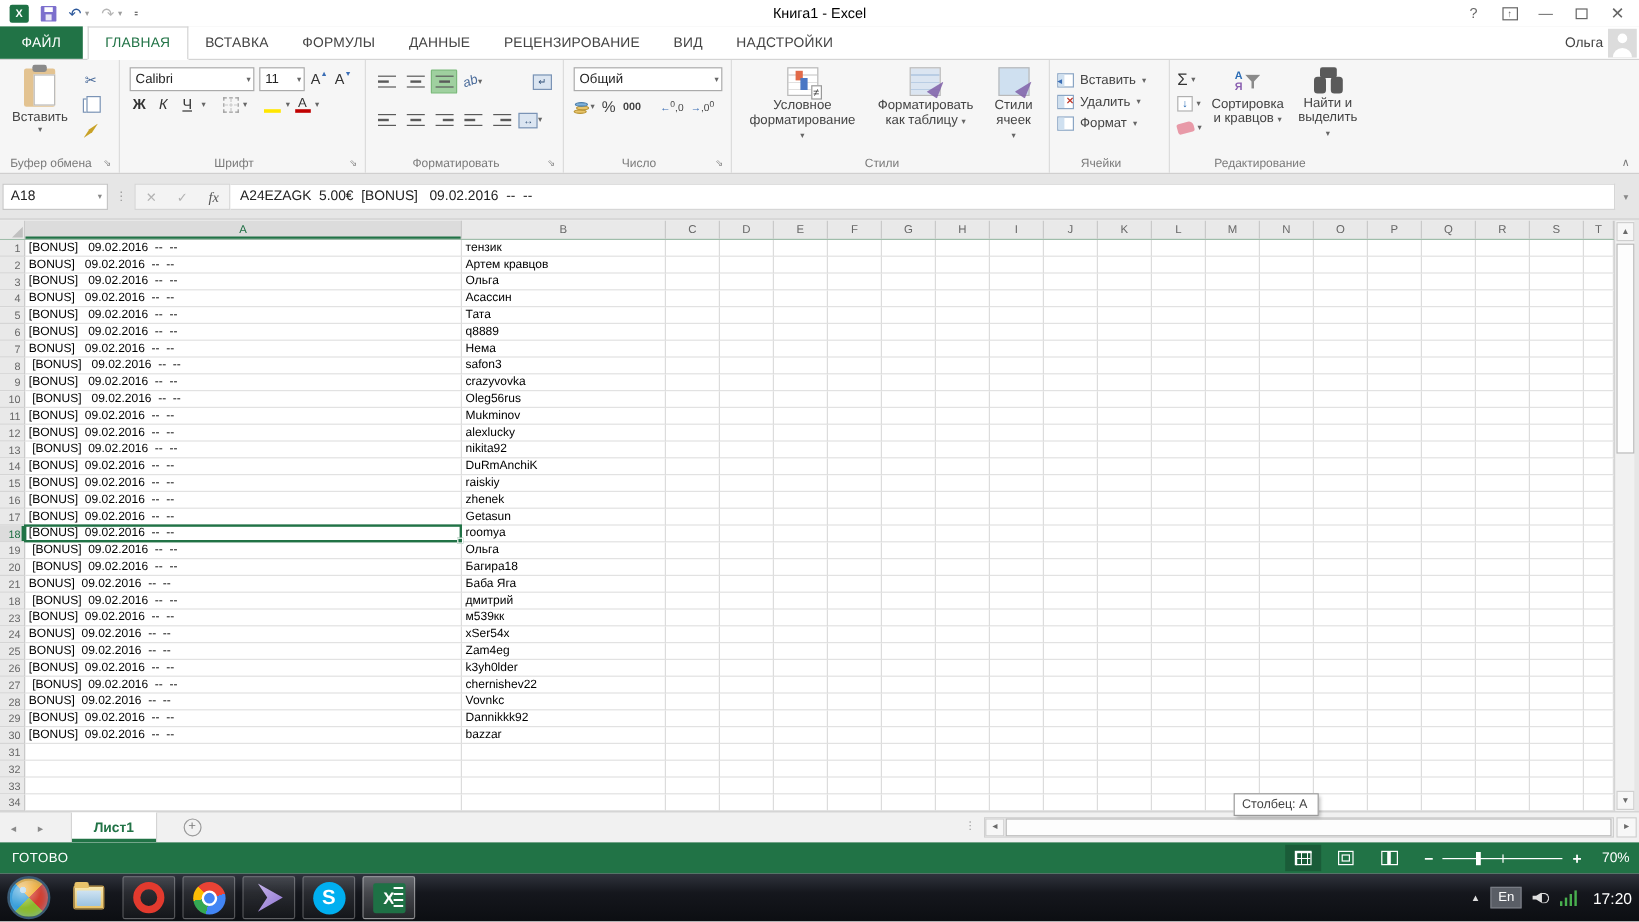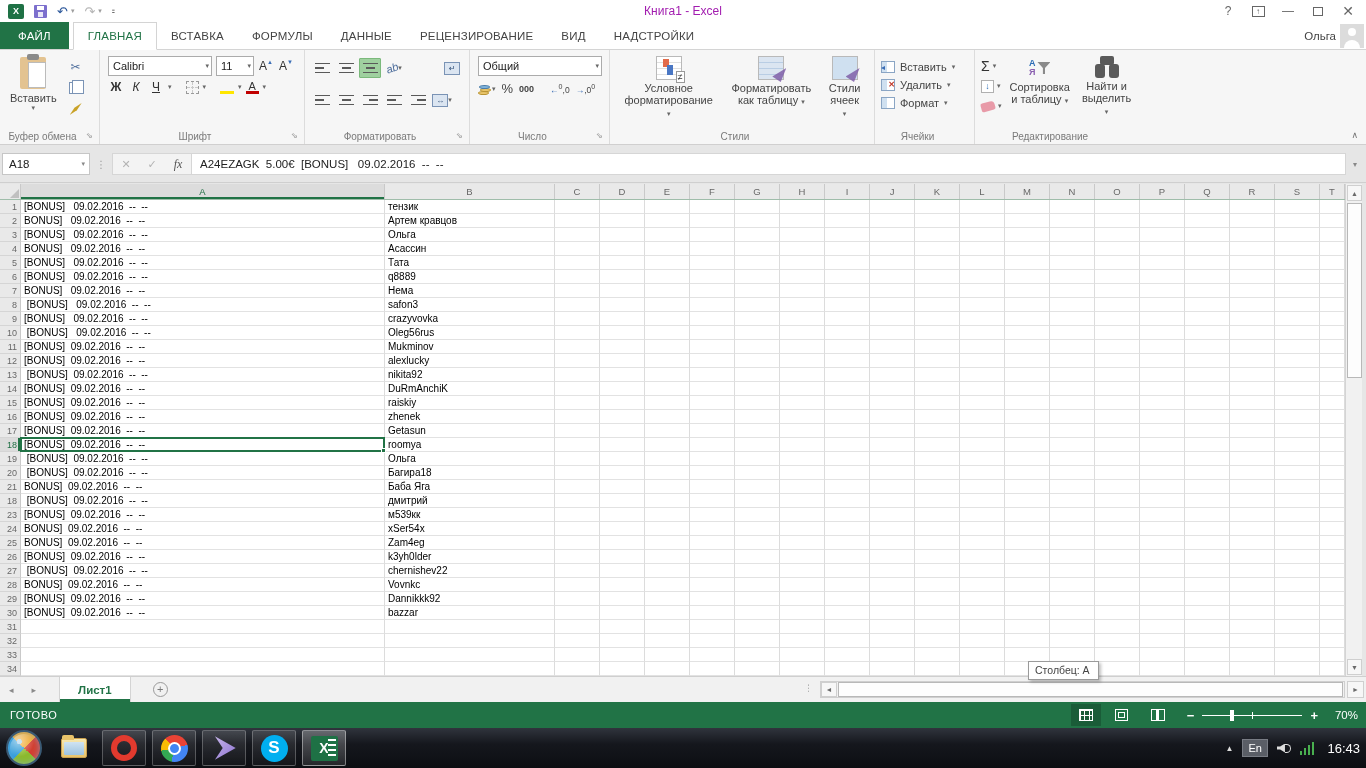--- a/index.html
+++ b/index.html
@@ -11,21 +11,21 @@
   .titlebar { position:absolute; top:0; left:0; right:0; height:22px; background:#fff; display:flex; align-items:center; }
   .qat { display:flex; align-items:center; gap:10px; padding-left:8px; }
   .xl-logo { width:16px; height:15px; background:#1e7145; border-radius:2px; color:#fff; font-size:9px; font-weight:bold; display:flex; align-items:center; justify-content:center; }
   .floppy { width:13px; height:13px; background:#7c6fcd; position:relative; border-radius:1px; }
   .floppy:before { content:""; position:absolute; top:1px; left:3px; right:3px; height:4px; background:#fff; }
   .floppy:after { content:""; position:absolute; bottom:1px; left:4px; right:4px; height:5px; background:#e8e6f7; }
   .undo { color:#2b579a; font-size:13px; line-height:13px; }
   .redo { color:#b5b5b5; font-size:13px; line-height:13px; }
   .qat .dd { color:#9d9d9d; font-size:7px; margin-left:-7px; }
   .qat-custom { color:#444; font-size:10px; letter-spacing:-1px; }
-  .title-text { position:absolute; left:0; right:0; text-align:center; font-size:12px; color:#a21caf; }
+  .title-text { position:absolute; left:0; right:0; text-align:center; font-size:12px; color:#000000; }
   .win-controls { position:absolute; right:4px; top:0; display:flex; align-items:center; height:22px; gap:2px; }
   .win-btn { width:28px; height:20px; display:flex; align-items:center; justify-content:center; color:#666; font-size:12px; }
   .ribbon-opt-icon { width:13px; height:11px; border:1px solid #666; position:relative; font-size:8px; color:#666; display:flex; align-items:center; justify-content:center; }
   .restore-icon { width:10px; height:9px; border:1px solid #666; position:relative; background:#fff; }
   .restore-icon:before { content:""; position:absolute; top:-3px; left:2px; width:10px; height:9px; border:1px solid #666; z-index:-1; }
 
   
   .tabrow { position:absolute; top:22px; left:0; right:0; height:28px; background:#fff; display:flex; align-items:stretch; border-bottom:1px solid #d4d4d4; }
   .tab { padding:0 14px; display:flex; align-items:center; font-size:11.5px; color:#444; letter-spacing:.2px; }
   .tab.file { background:#217346; color:#fff; padding:0 18px; margin-right:4px; }
@@ -479,21 +479,21 @@
       </div>
       <div class="sortfind">
         <span class="ayafunnel">
             <span class="aya">
               <span class="a">А</span>
               <span class="ya">Я</span>
             </span>
             <span class="funnel"></span>
           </span>
         <span>Сортировка</span>
-        <span><span>и таблицу</span> <span class="dda">▾</span></span>
+        <span><span>и кравцов</span> <span class="dda">▾</span></span>
       </div>
       <div class="sortfind">
         <span class="binoc">
             <i></i>
           </span>
         <span>Найти и</span>
         <span><span>выделить</span> <span class="dda">▾</span></span>
       </div>
       <div class="rgroup-label" style="right:0;">Редактирование</div>
     </div>
@@ -1400,17 +1400,17 @@
       <span class="speaker">
           <span class="cone"></span>
           <span class="wav"></span>
         </span>
       <span class="sigbars">
           <i style="height:4px"></i>
           <i style="height:7px"></i>
           <i style="height:10px"></i>
           <i style="height:13px"></i>
         </span>
-      <span class="clock">16:43</span>
+      <span class="clock">17:20</span>
     </div>
   </div>
 
 </div>
 
 </body></html>

